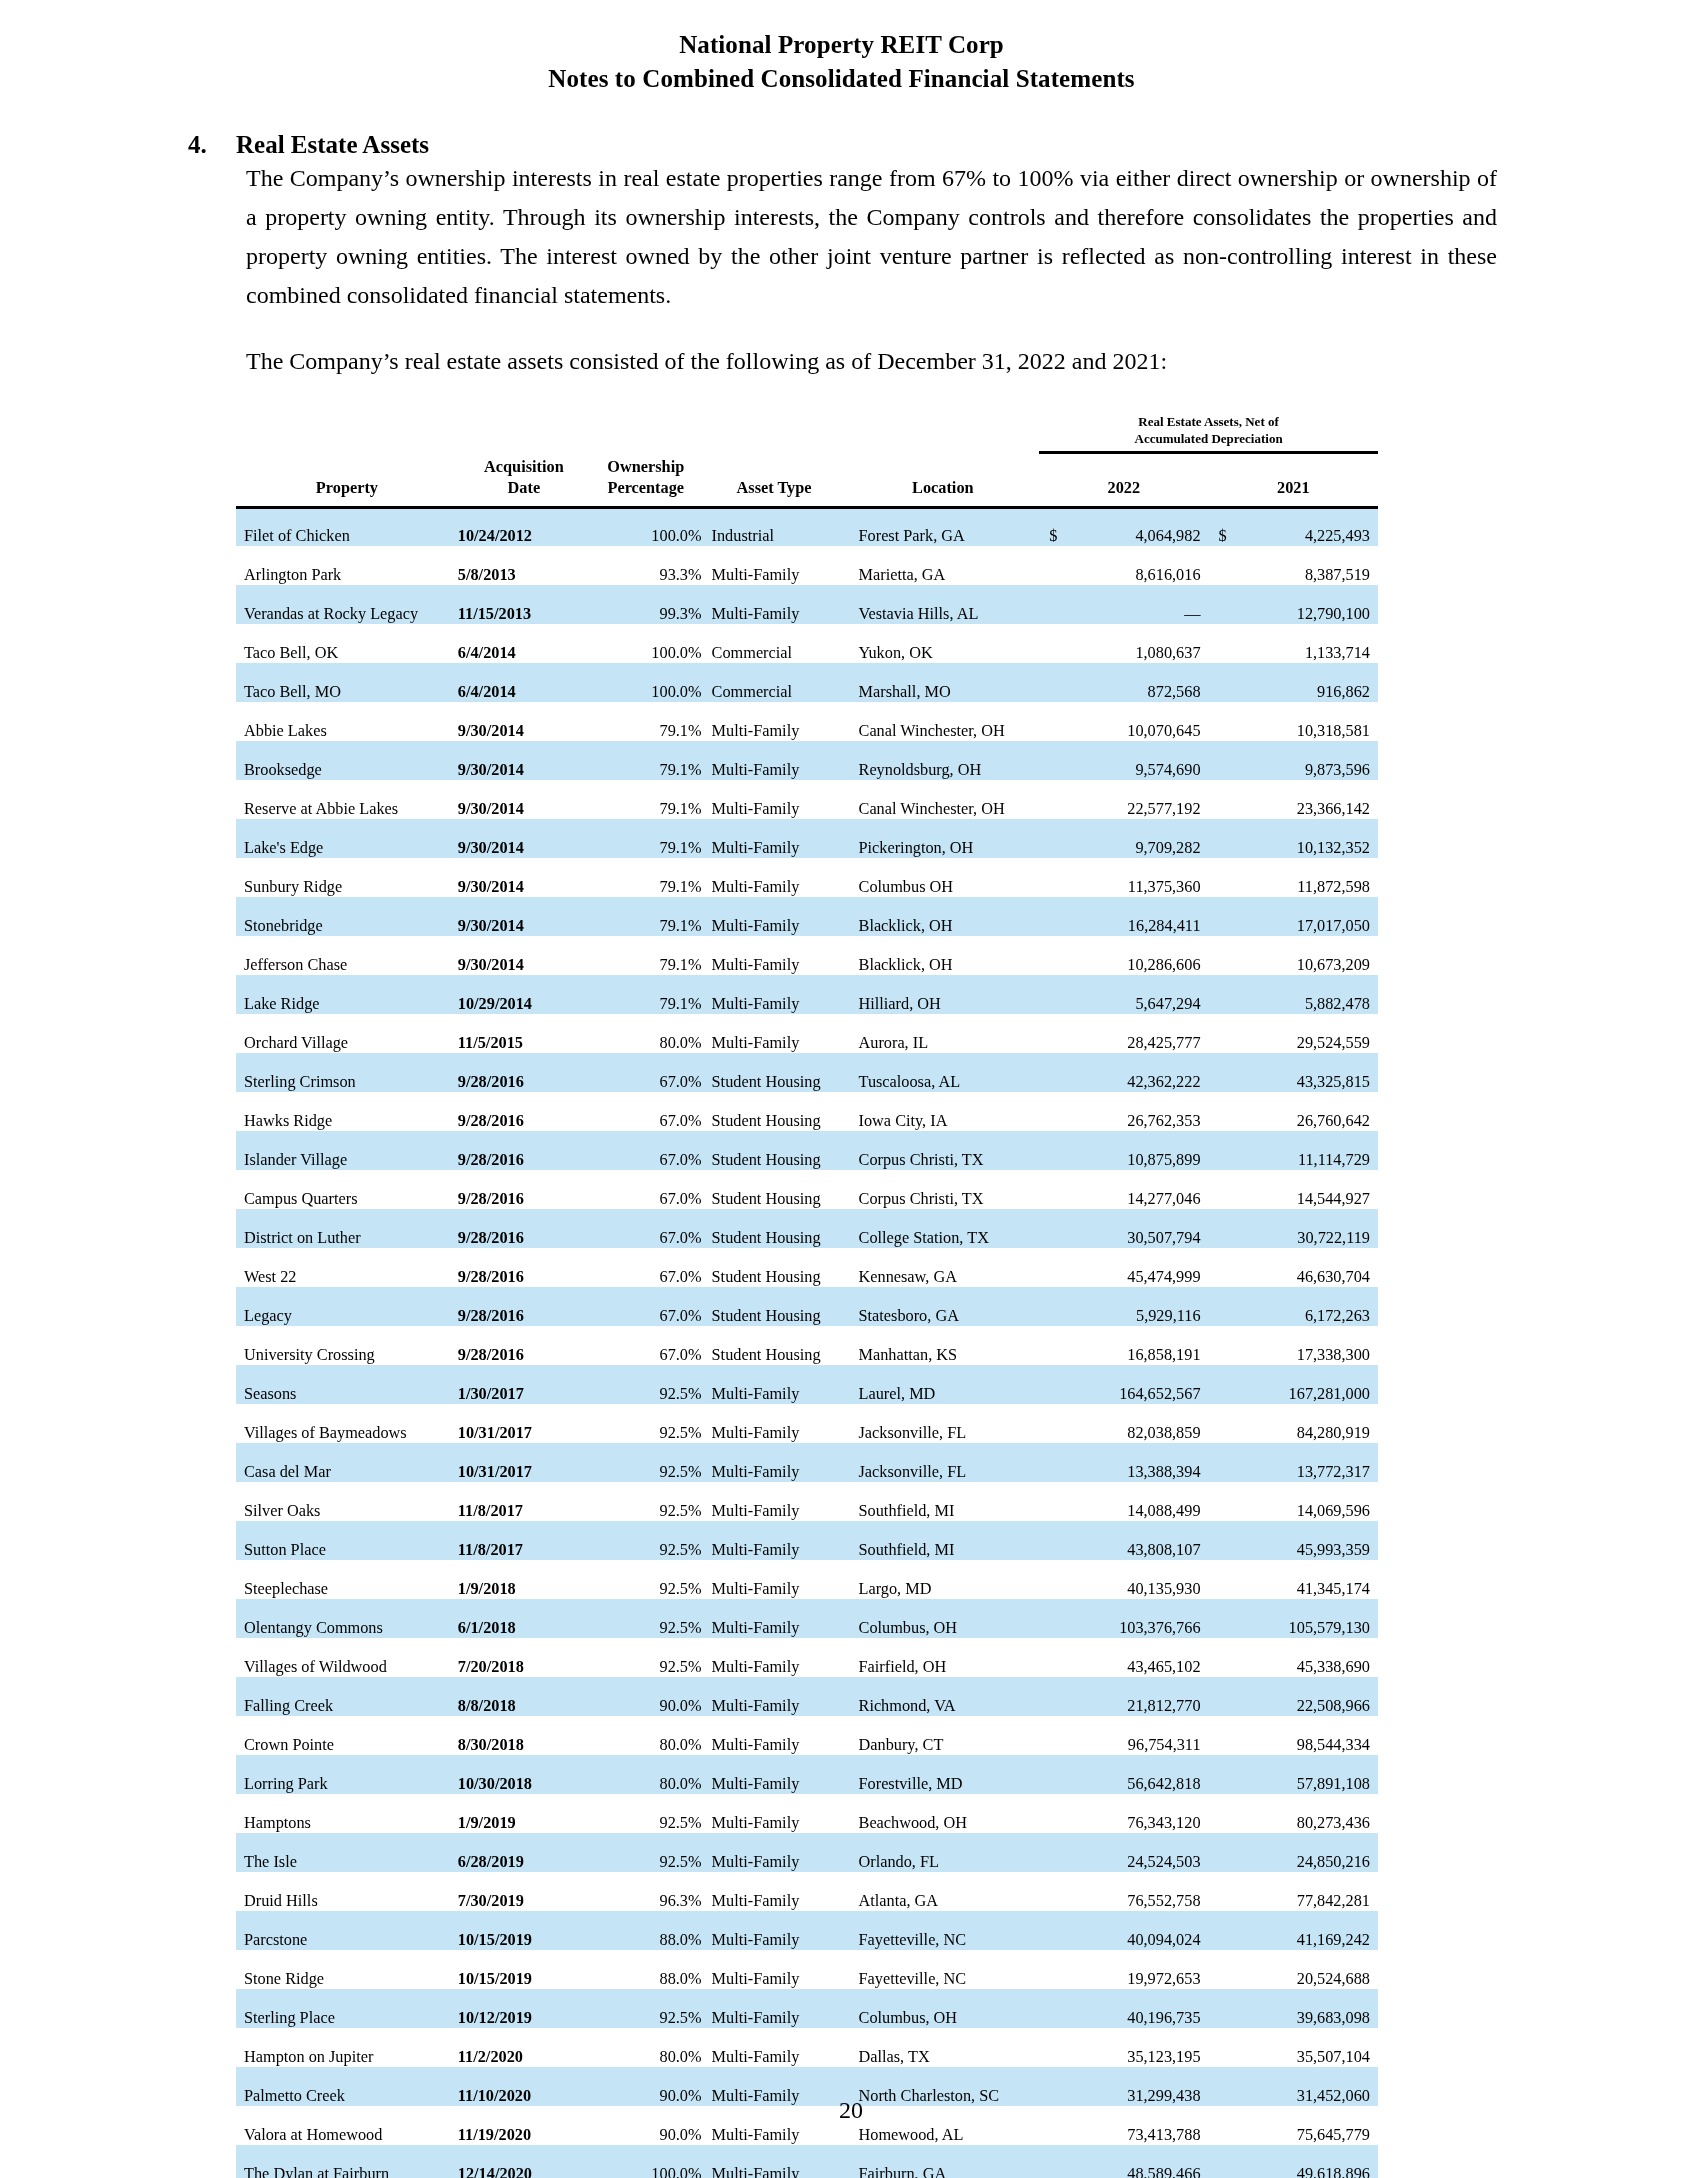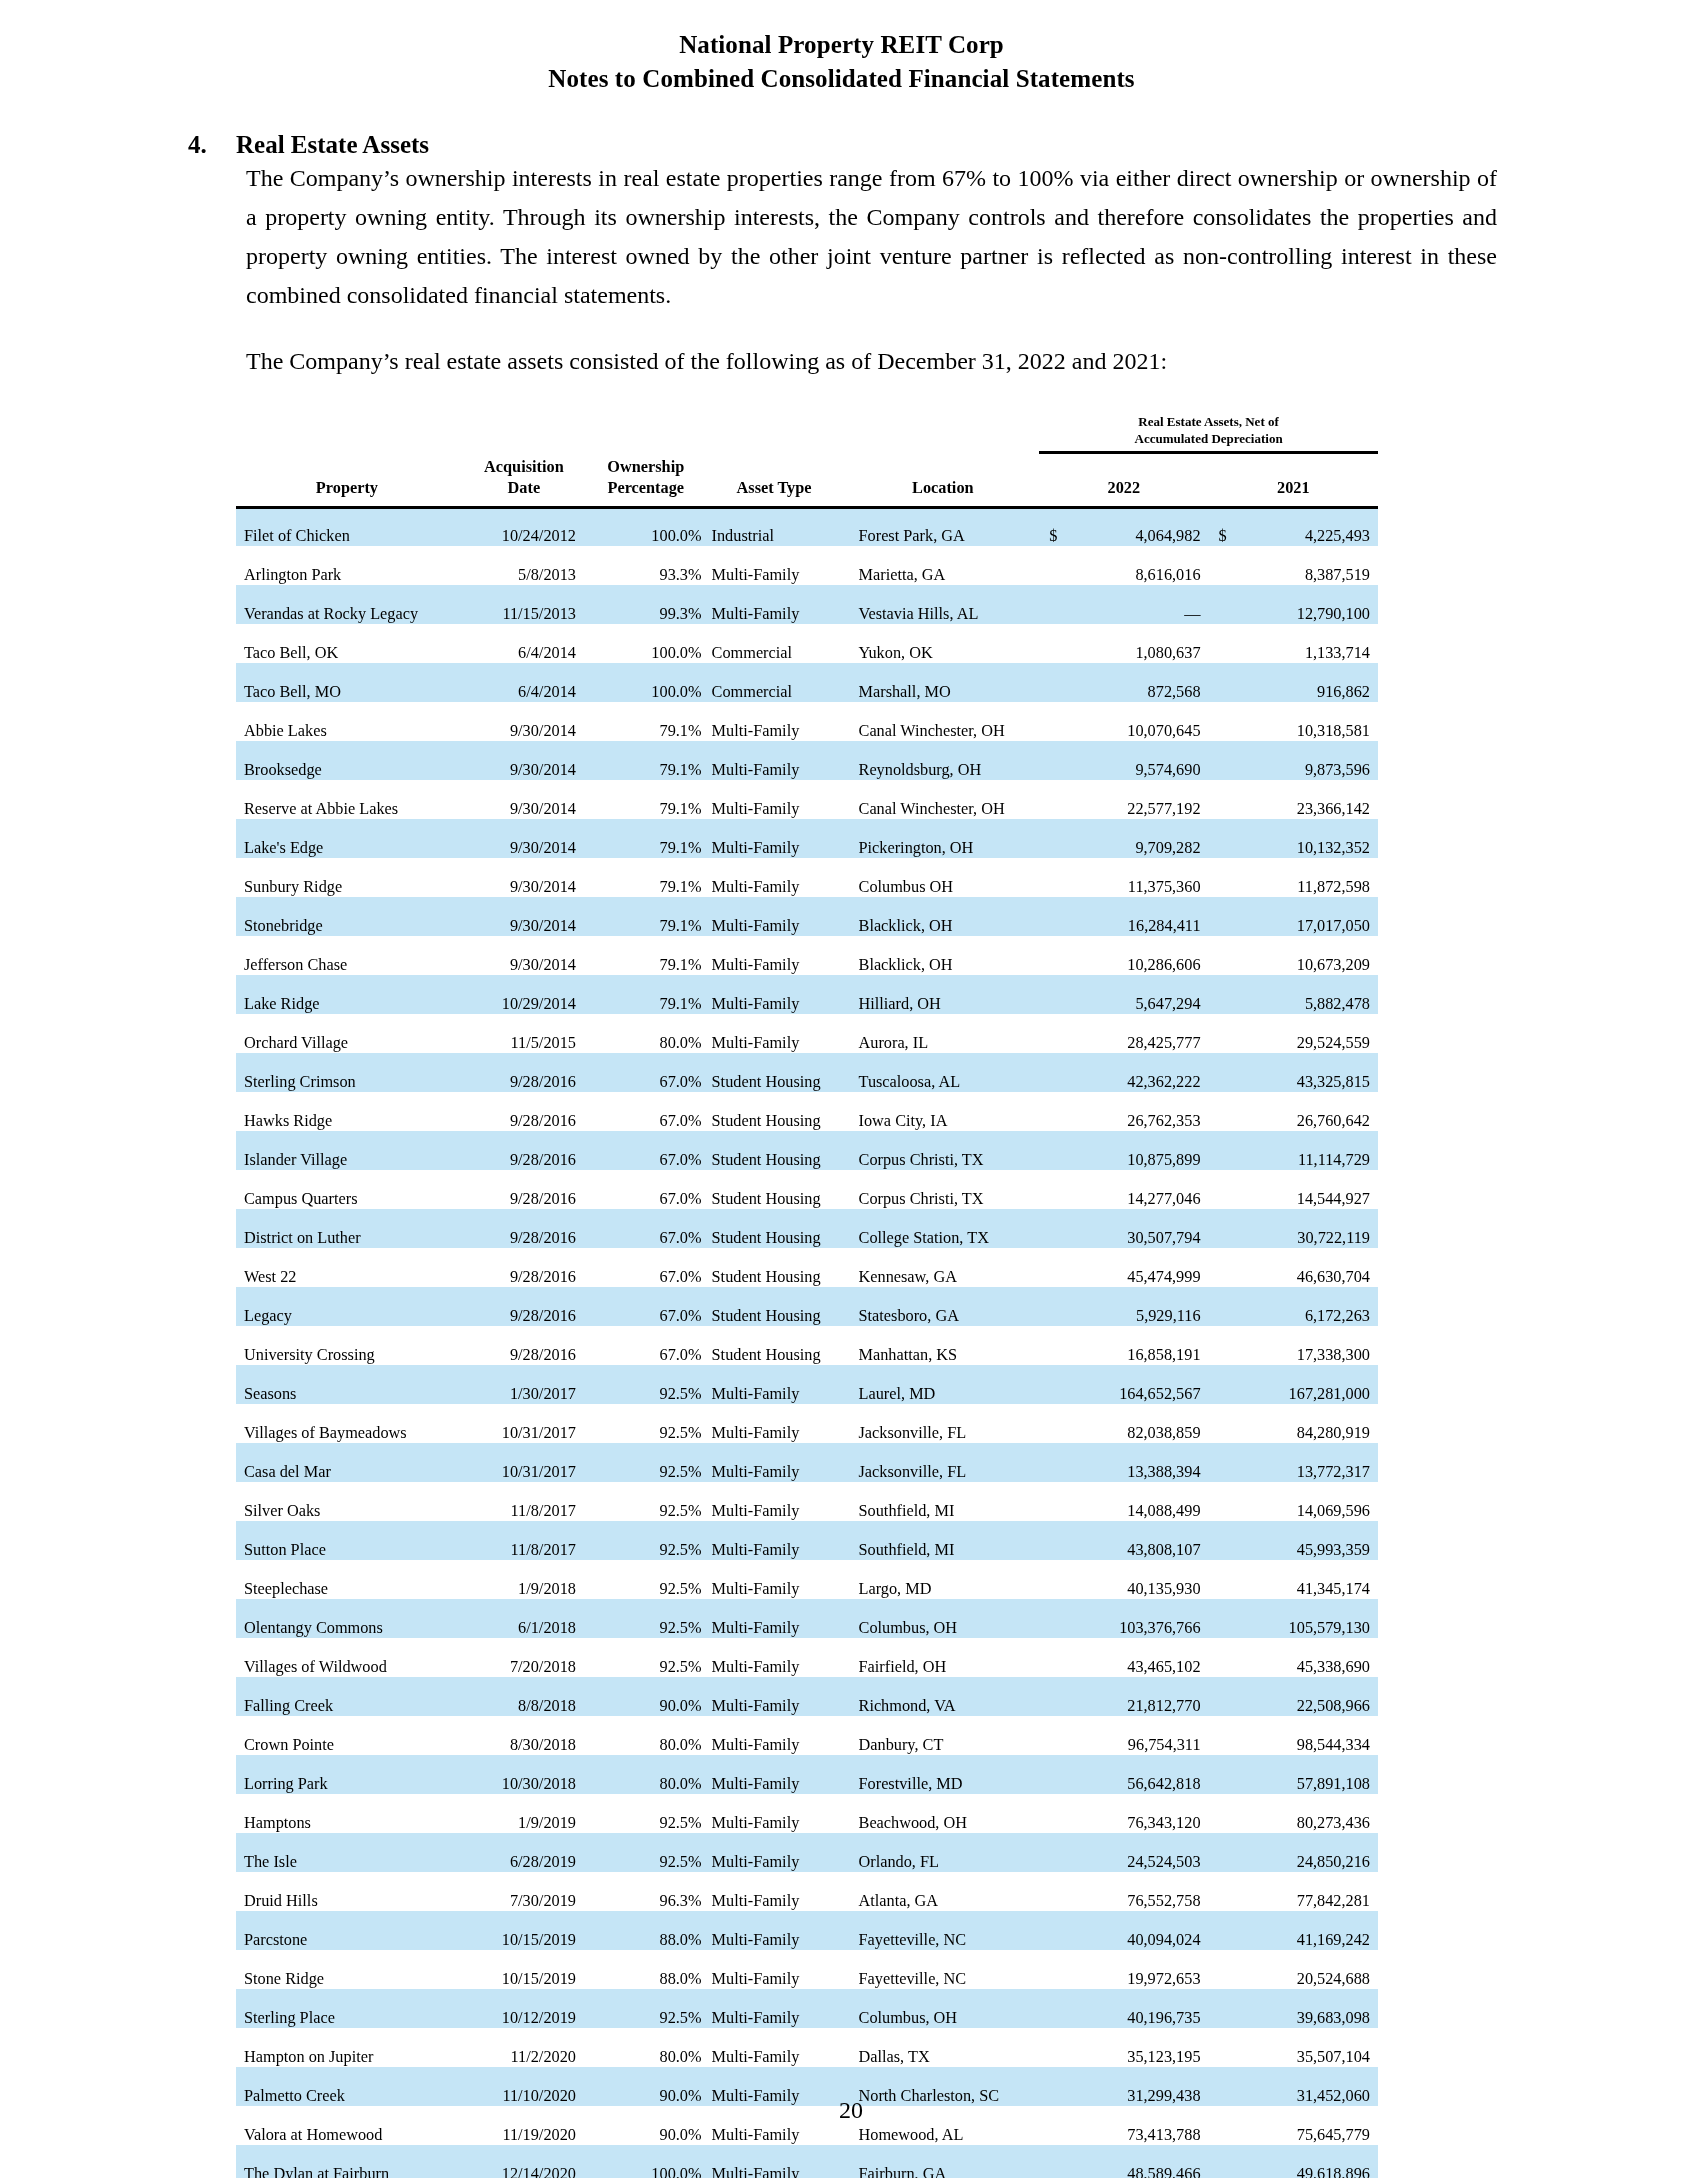--- a/index.html
+++ b/index.html
@@ -99,21 +99,21 @@
     padding: 0;
   }
   tr.headrule td.seg {
     border-bottom: 3.5px solid #000;
   }
 
   tbody tr { height: 39px; }
   tbody tr.shade td { background: #c5e5f6; }
 
   td.prop   { text-align: left;   padding-left: 8px !important; }
-  td.date   { text-align: right;  padding-right: 14px !important; }
+  td.date   {  padding-right: 14px !important; font-weight: bold; }
   td.pct    { text-align: right; }
   td.type   { text-align: left;   padding-left: 10px !important; }
   td.loc    { text-align: left;   padding-left: 12px !important; }
   td.cur    { text-align: left;   width: 22px; padding-left: 10px !important; }
   td.amt    { text-align: right;  padding-right: 8px !important; }
 
   
   col.c-prop { width: 228px; }
   col.c-date { width: 139px; }
   col.c-pct  { width: 117px; }

